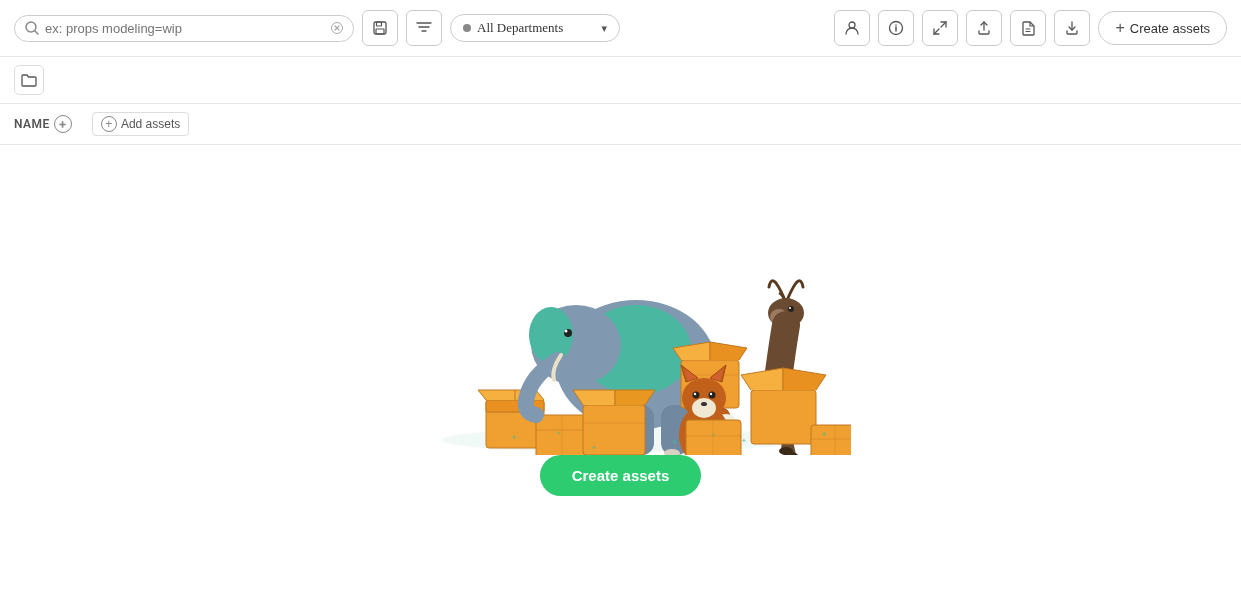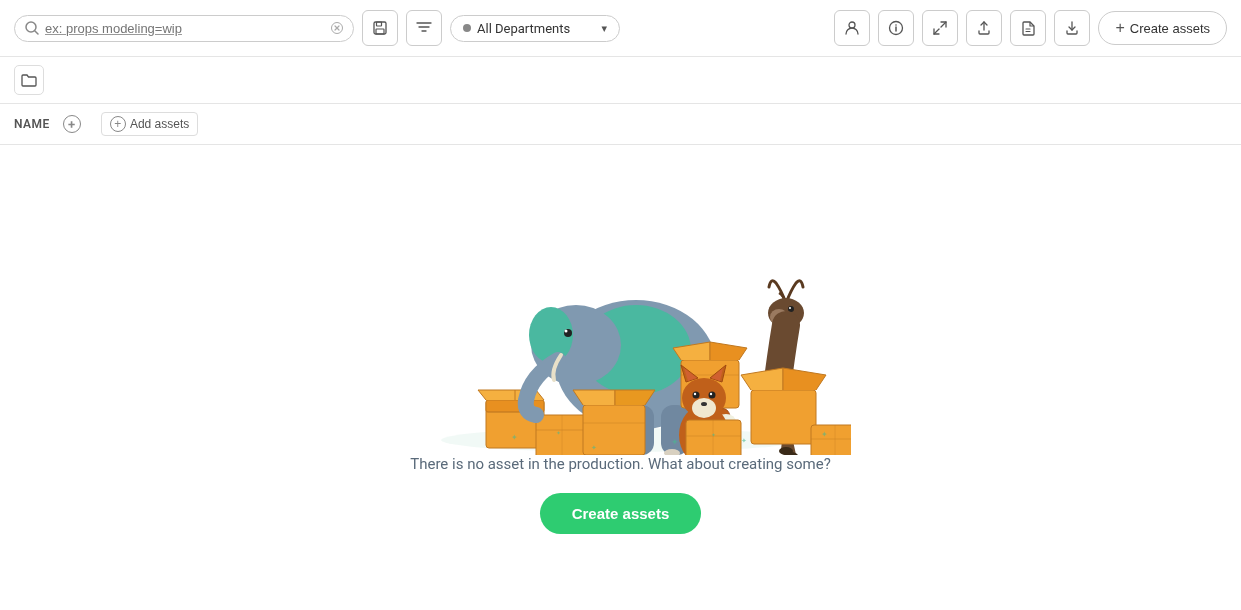--- a/index.html
+++ b/index.html
@@ -32,21 +32,20 @@
       width: 340px;
       background: #fff;
     }
     .search-box input {
       border: none;
       outline: none;
       font-size: 13px;
       color: #999;
       flex: 1;
       background: transparent;
-      text-decoration: underline;
     }
 
     .toolbar-icon-btn {
       display: flex;
       align-items: center;
       justify-content: center;
       width: 36px;
       height: 36px;
       border: 1px solid #ccc;
       border-radius: 6px;
@@ -69,21 +68,21 @@
       color: #333;
       min-width: 170px;
     }
     .dept-dot {
       width: 8px;
       height: 8px;
       border-radius: 50%;
       background: #888;
       flex-shrink: 0;
     }
-    .dept-label { flex: 1; }
+    .dept-label { flex: 1; font-family: Liberation Serif, serif; }
     .dept-chevron { color: #555; font-size: 11px; }
 
     .spacer { flex: 1; }
 
     .create-assets-btn {
       display: flex;
       align-items: center;
       gap: 5px;
       background: #fff;
       border: 1px solid #ccc;
@@ -123,21 +122,21 @@
       border-bottom: 1px solid #e5e5e5;
       font-size: 12px;
       font-weight: 600;
       color: #555;
       text-transform: uppercase;
       letter-spacing: 0.5px;
     }
     .table-header .name-col {
       display: flex;
       align-items: center;
-      gap: 13px;
+      gap: 4px;
     }
     .add-col-btn {
       display: flex;
       align-items: center;
       gap: 4px;
       margin-left: 20px;
       color: #555;
       cursor: pointer;
       font-size: 12px;
       border: 1px solid #ddd;
@@ -473,18 +472,17 @@
         <text x="200" y="285" font-size="7">✦</text>
         <text x="280" y="280" font-size="9">✦</text>
         <text x="350" y="278" font-size="7">✦</text>
         <text x="430" y="272" font-size="8">✦</text>
         <text x="165" y="270" font-size="6">✦</text>
         <text x="320" y="272" font-size="6">✦</text>
       </g>
     </svg>
   </div>
 
-  <p class="empty-text">There is no asset in the production. What about creating some?</p>
 
   <button class="create-btn-green">
     <span>Create assets</span>
   </button>
 </div>
 
 </body></html>

